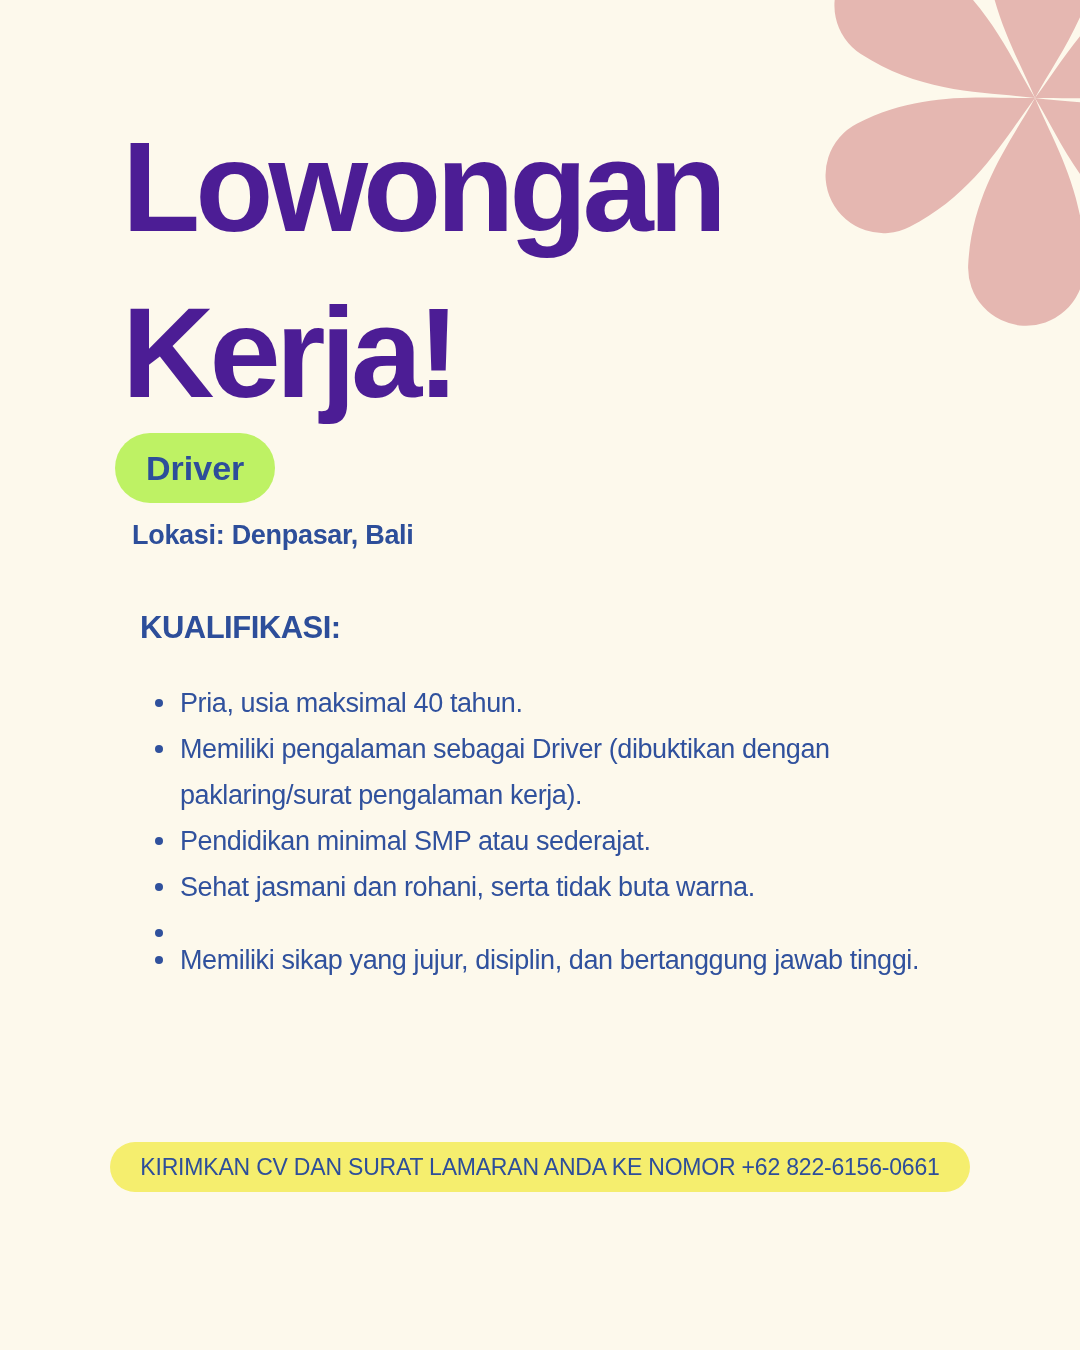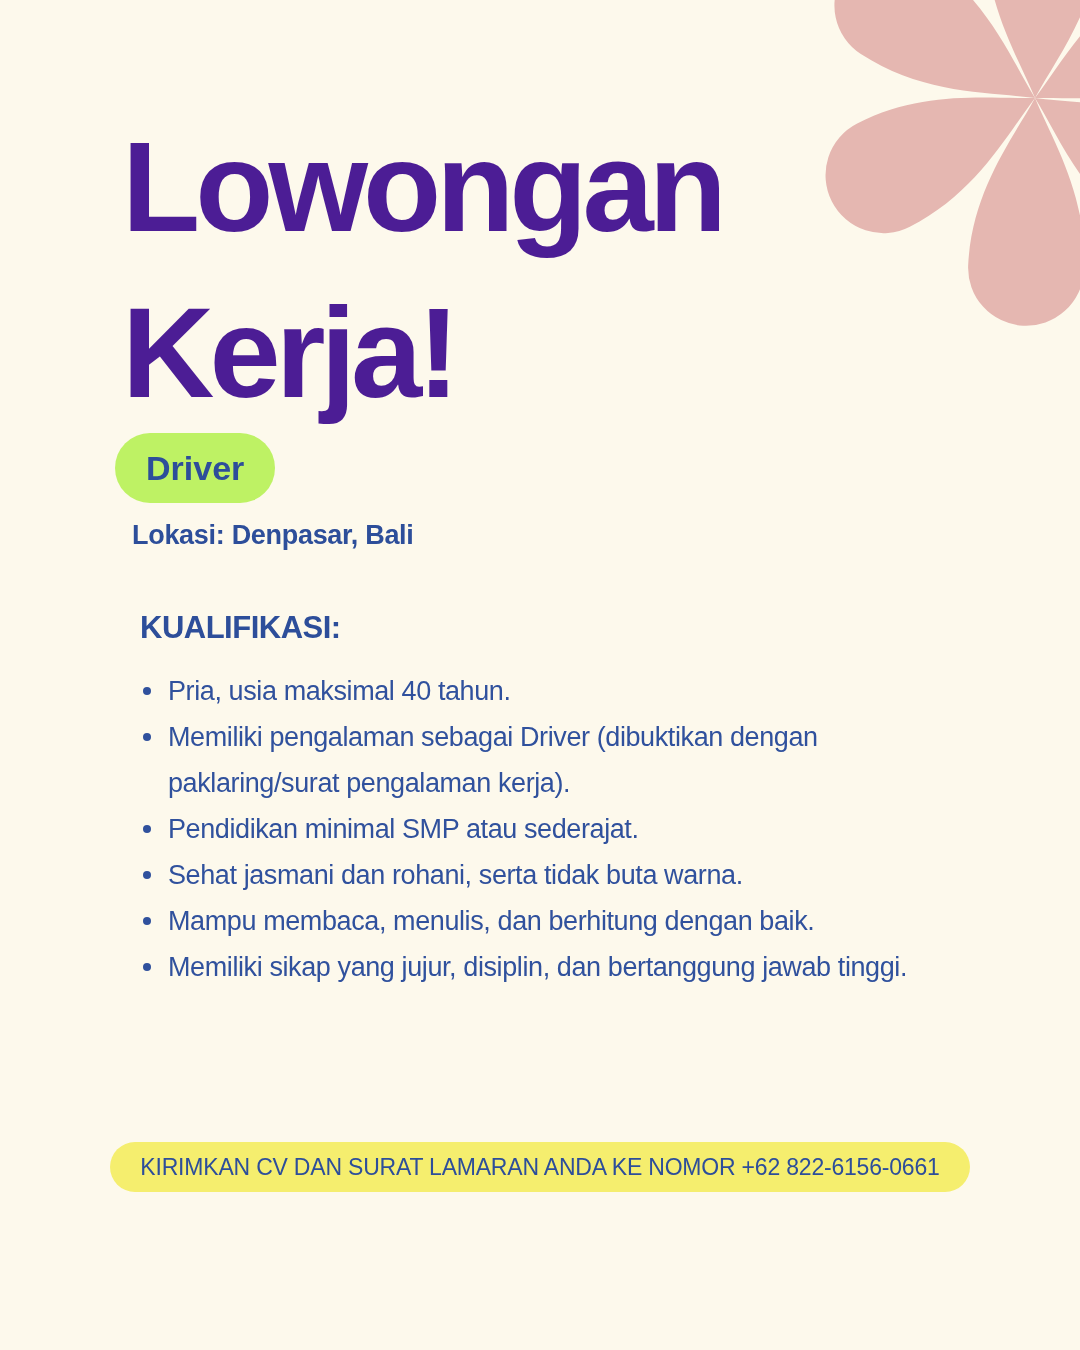--- a/index.html
+++ b/index.html
@@ -60,21 +60,21 @@
     font-size: 31px;
     font-weight: 700;
     letter-spacing: -0.5px;
     color: #2D4E9A;
     text-align: right;
   }
   .qual-list {
     position: absolute;
     left: 143px;
     top: 668px;
-    margin: 0;
+    margin: 12px;
     padding: 0;
     list-style: none;
     color: #30519D;
     font-size: 27px;
     letter-spacing: -0.4px;
   }
   .qual-list li { display: flex; line-height: 46px; }
   .dot {
     flex: none;
     width: 8px;
@@ -142,21 +142,20 @@
     <li>
       <span class="dot"></span>
       <span class="li-text">Pendidikan minimal SMP atau sederajat.</span>
     </li>
     <li>
       <span class="dot"></span>
       <span class="li-text">Sehat jasmani dan rohani, serta tidak buta warna.</span>
     </li>
     <li>
       <span class="dot"></span>
-      <span class="li-text">Mampu membaca, menulis, dan berhitung dengan baik.</span>
     </li>
     <li>
       <span class="dot"></span>
       <span class="li-text">Memiliki sikap yang jujur, disiplin, dan bertanggung jawab tinggi.</span>
     </li>
   </ul>
 
   <div class="footer-banner">KIRIMKAN CV DAN SURAT LAMARAN ANDA KE NOMOR +62 822-6156-0661</div>
 
 </div>

